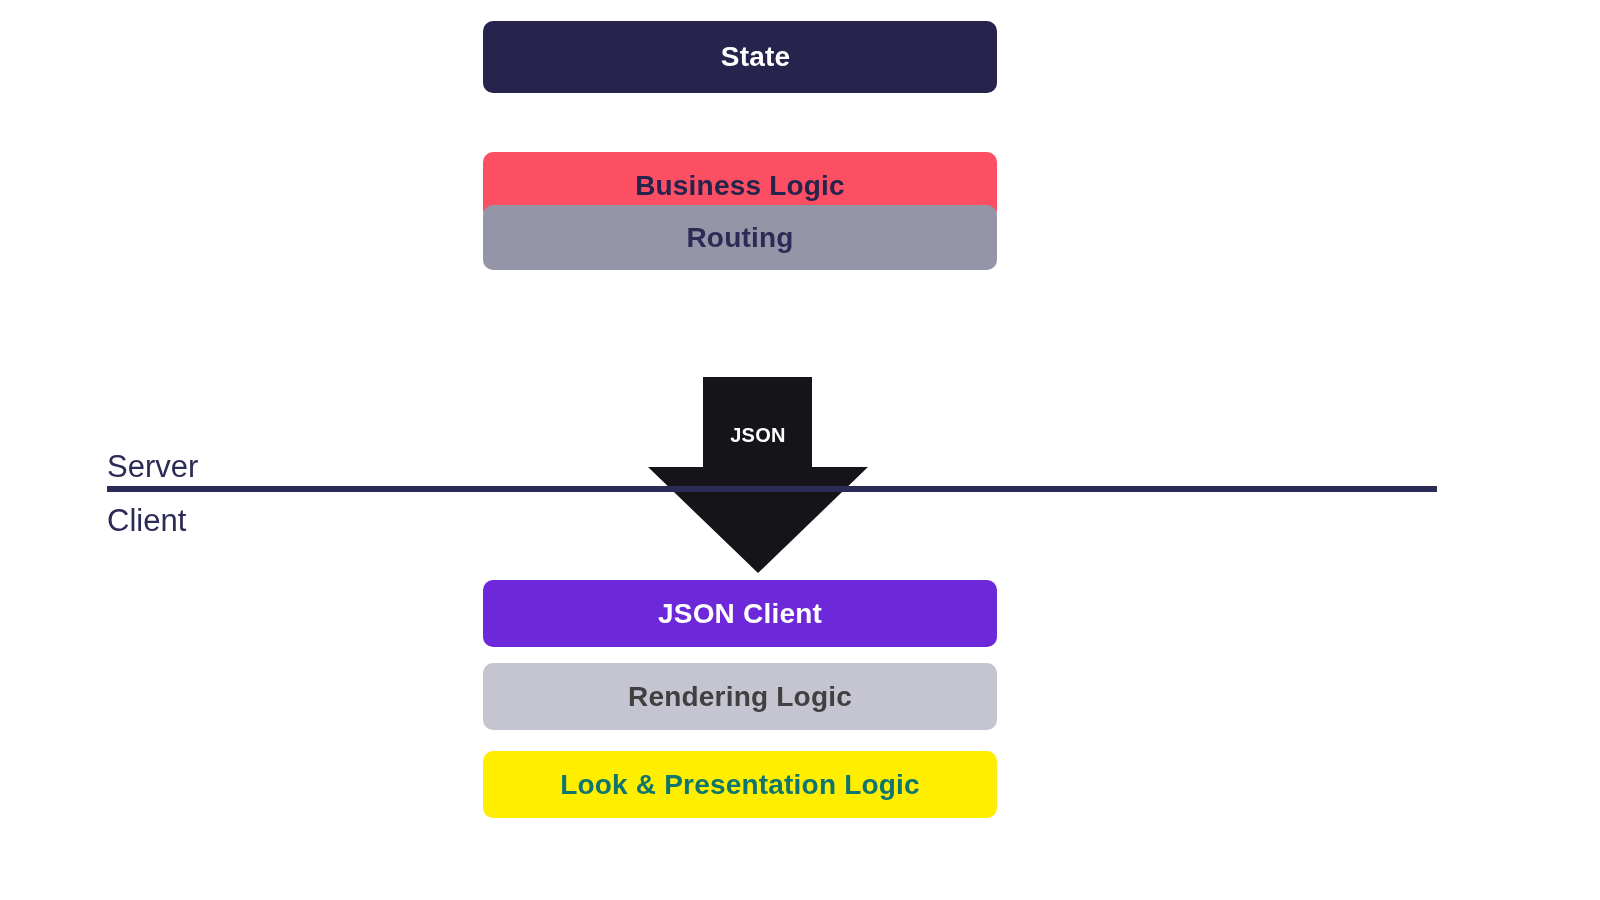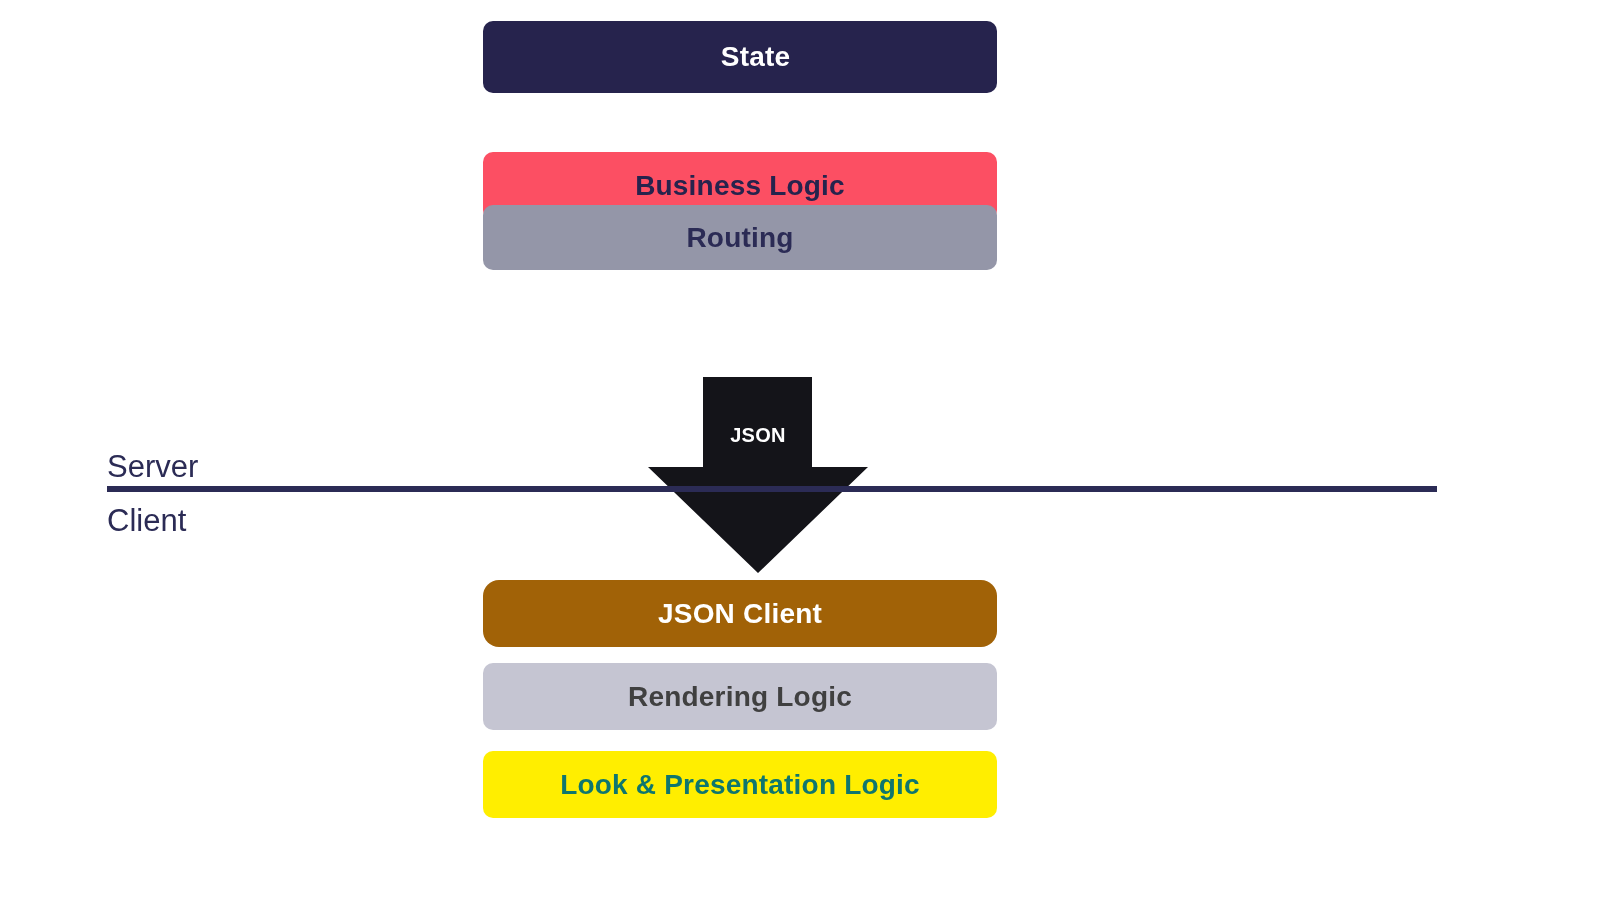--- a/index.html
+++ b/index.html
@@ -121,21 +121,21 @@
     </svg>
   </div>
   <div id="arrow-json-label" style="color: rgb(255, 255, 255);">JSON</div>
 
   <div class="boundary-label" id="label-server" style="color: rgb(43, 43, 85);">Server</div>
 
   <div id="boundary-line" style="background: rgb(43, 43, 85);"></div>
 
   <div class="boundary-label" id="label-client" style="color: rgb(43, 43, 85);">Client</div>
 
-  <div class="layer-bar bar-json-client" style="background: #a16207; border-radius: 16px;">
+  <div class="layer-bar bar-json-client" style="background: #6d28d9;">
     <span class="layer-label" style="color: rgb(255, 255, 255);">JSON Client</span>
   </div>
 
   <div class="layer-bar bar-rendering-logic" style="background: rgb(197, 197, 210);">
     <span class="layer-label" style="color: #404040;">Rendering Logic</span>
   </div>
 
   <div class="layer-bar bar-look-presentation" style="background: rgb(255, 238, 0);">
     <span class="layer-label" style="color: #0f766e;">Look &amp; Presentation Logic</span>
   </div>

